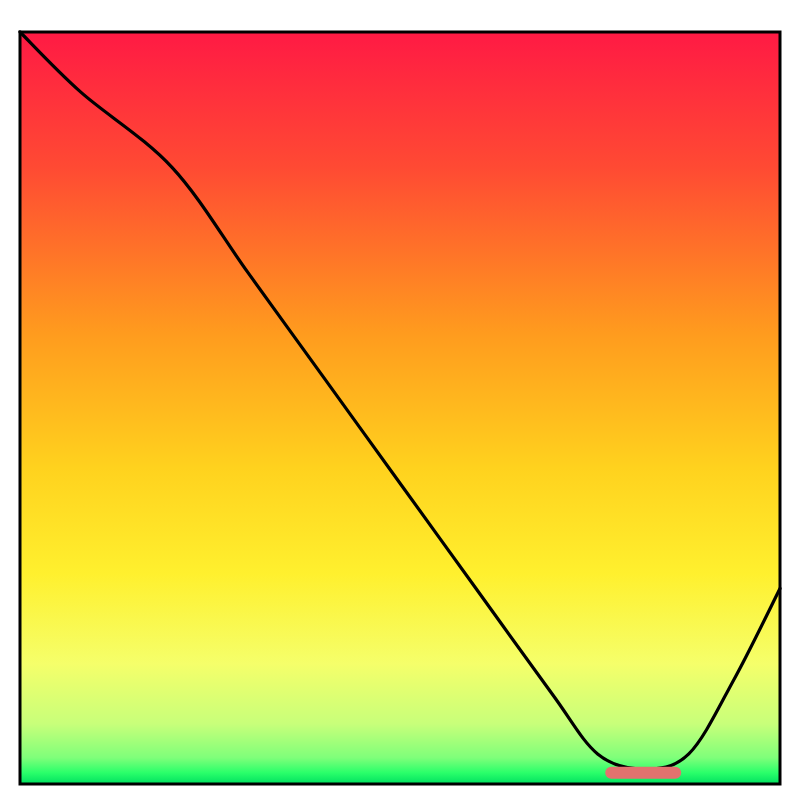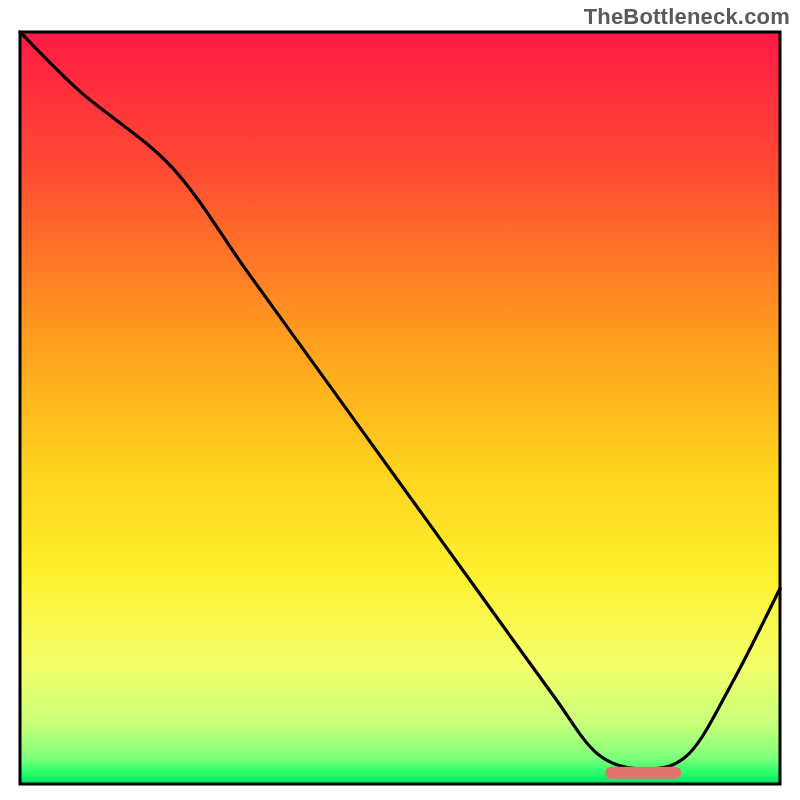--- a/index.html
+++ b/index.html
@@ -32,21 +32,20 @@
     top: 0;
     width: 800px;
     height: 800px;
   }
 </style>
 </head>
 <body>
 
 <div class="stage">
 
-  <div class="watermark">TheBottleneck.com</div>
 
   <svg class="chart" viewBox="0 0 800 800">
     <defs>
       <linearGradient id="bg-grad" x1="0" y1="0" x2="0" y2="1">
           <stop offset="0.00%" stop-color="#ff1a44"></stop>
           <stop offset="18.00%" stop-color="#ff4a33"></stop>
           <stop offset="40.00%" stop-color="#ff9b1e"></stop>
           <stop offset="58.00%" stop-color="#ffd21e"></stop>
           <stop offset="72.00%" stop-color="#fff02e"></stop>
           <stop offset="84.00%" stop-color="#f5ff6a"></stop>

